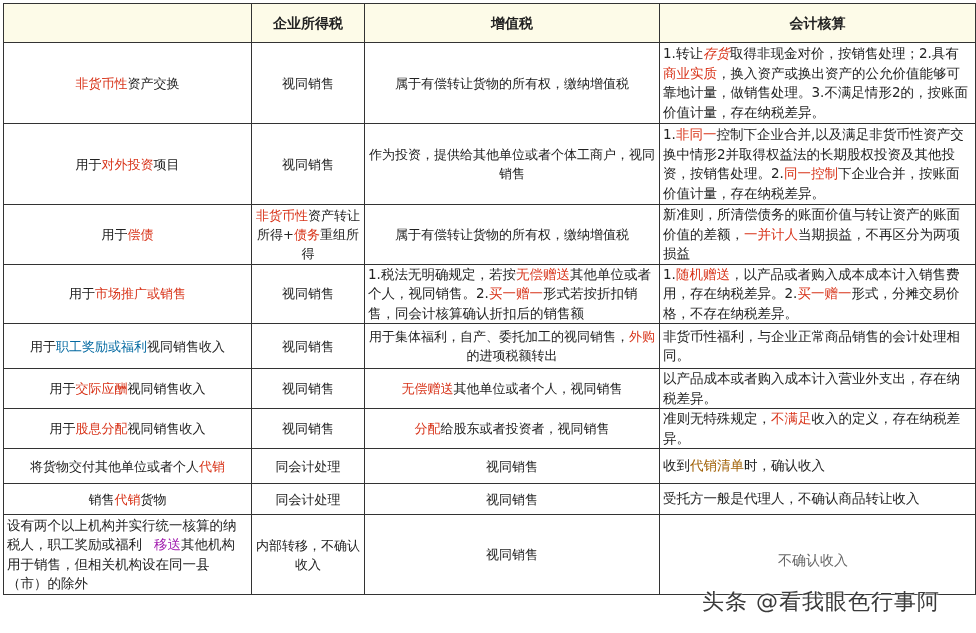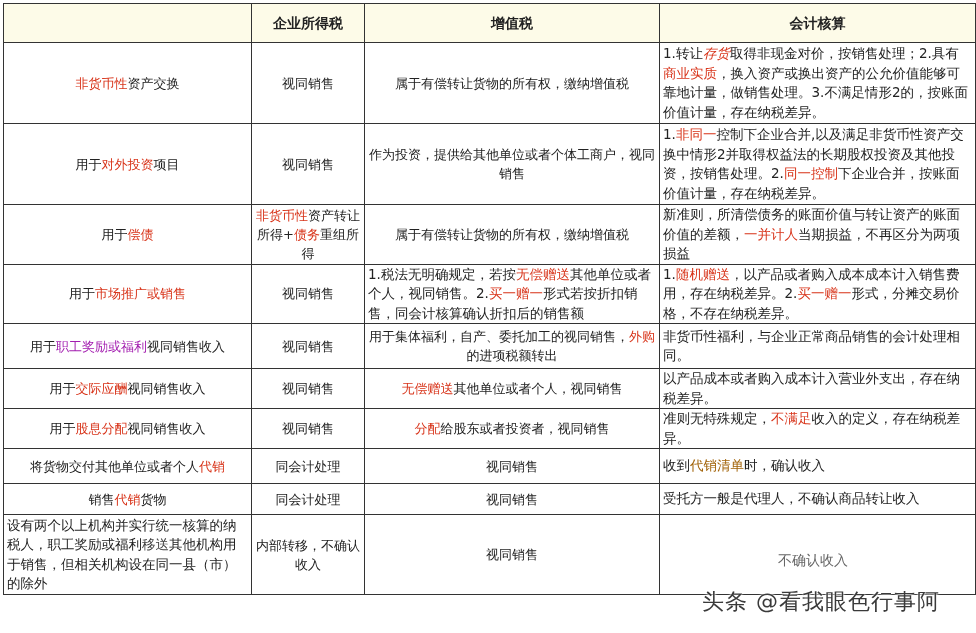--- a/index.html
+++ b/index.html
@@ -52,21 +52,21 @@
         <td class="c"><span>属于有偿转让货物的所有权，缴纳增值税</span></td>
         <td class="l"><span>新准则，所清偿债务的账面价值与转让资产的账面价值的差额，</span><span class="hl" style="color: rgb(216, 52, 26);">一并计人</span><span>当期损益，不再区分为两项损益</span></td>
       </tr>
       <tr style="height: 56px;">
         <td class="c"><span>用于</span><span class="hl" style="color: rgb(216, 52, 26);">市场推广或销售</span></td>
         <td class="c"><span>视同销售</span></td>
         <td class="l"><span>1.税法无明确规定，若按</span><span class="hl" style="color: rgb(216, 52, 26);">无偿赠送</span><span>其他单位或者个人，视同销售。2.</span><span class="hl" style="color: rgb(216, 52, 26);">买一赠一</span><span>形式若按折扣销售，同会计核算确认折扣后的销售额</span></td>
         <td class="l"><span>1.</span><span class="hl" style="color: rgb(216, 52, 26);">随机赠送</span><span>，以产品或者购入成本成本计入销售费用，存在纳税差异。2.</span><span class="hl" style="color: rgb(216, 52, 26);">买一赠一</span><span>形式，分摊交易价格，不存在纳税差异。</span></td>
       </tr>
       <tr style="height: 45px;">
-        <td class="c"><span>用于</span><span class="hl" style="color: #a21caf;">职工奖励或福利</span><span>视同销售收入</span></td>
+        <td class="c"><span>用于</span><span class="hl" style="color: #0369a1;">职工奖励或福利</span><span>视同销售收入</span></td>
         <td class="c"><span>视同销售</span></td>
         <td class="c"><span>用于集体福利，自产、委托加工的视同销售，</span><span class="hl" style="color: rgb(216, 52, 26);">外购</span><span>的进项税额转出</span></td>
         <td class="l"><span>非货币性福利，与企业正常商品销售的会计处理相同。</span></td>
       </tr>
       <tr style="height: 39px;">
         <td class="c"><span>用于</span><span class="hl" style="color: rgb(216, 52, 26);">交际应酬</span><span>视同销售收入</span></td>
         <td class="c"><span>视同销售</span></td>
         <td class="c"><span class="hl" style="color: rgb(216, 52, 26);">无偿赠送</span><span>其他单位或者个人，视同销售</span></td>
         <td class="l"><span>以产品成本或者购入成本计入营业外支出，存在纳税差异。</span></td>
       </tr>
@@ -82,21 +82,21 @@
         <td class="c"><span>视同销售</span></td>
         <td class="l"><span>收到</span><span class="hl" style="color: #a16207;">代销清单</span><span>时，确认收入</span></td>
       </tr>
       <tr style="height: 31px;">
         <td class="c"><span>销售</span><span class="hl" style="color: rgb(216, 52, 26);">代销</span><span>货物</span></td>
         <td class="c"><span>同会计处理</span></td>
         <td class="c"><span>视同销售</span></td>
         <td class="l"><span>受托方一般是代理人，不确认商品转让收入</span></td>
       </tr>
       <tr style="height: 80px;">
-        <td class="l"><span>设有两个以上机构并实行统一核算的纳税人，职工奖励或福利</span><span class="hl" style="color: #404040;">移送</span><span>其他机构用于销售，但相关机构设在同一县（市）的除外</span></td>
+        <td class="l"><span>设有两个以上机构并实行统一核算的纳税人，职工奖励或福利</span><span class="hl" style="color: #a21caf; padding-left: 12px;">移送</span><span>其他机构用于销售，但相关机构设在同一县（市）的除外</span></td>
         <td class="c"><span>内部转移，不确认收入</span></td>
         <td class="c"><span>视同销售</span></td>
         <td class="l"></td>
       </tr>
     </tbody>
 </table>
 
 <div class="ghost">不确认收入</div>
 <div class="watermark">头条 @看我眼色行事阿</div>
 

